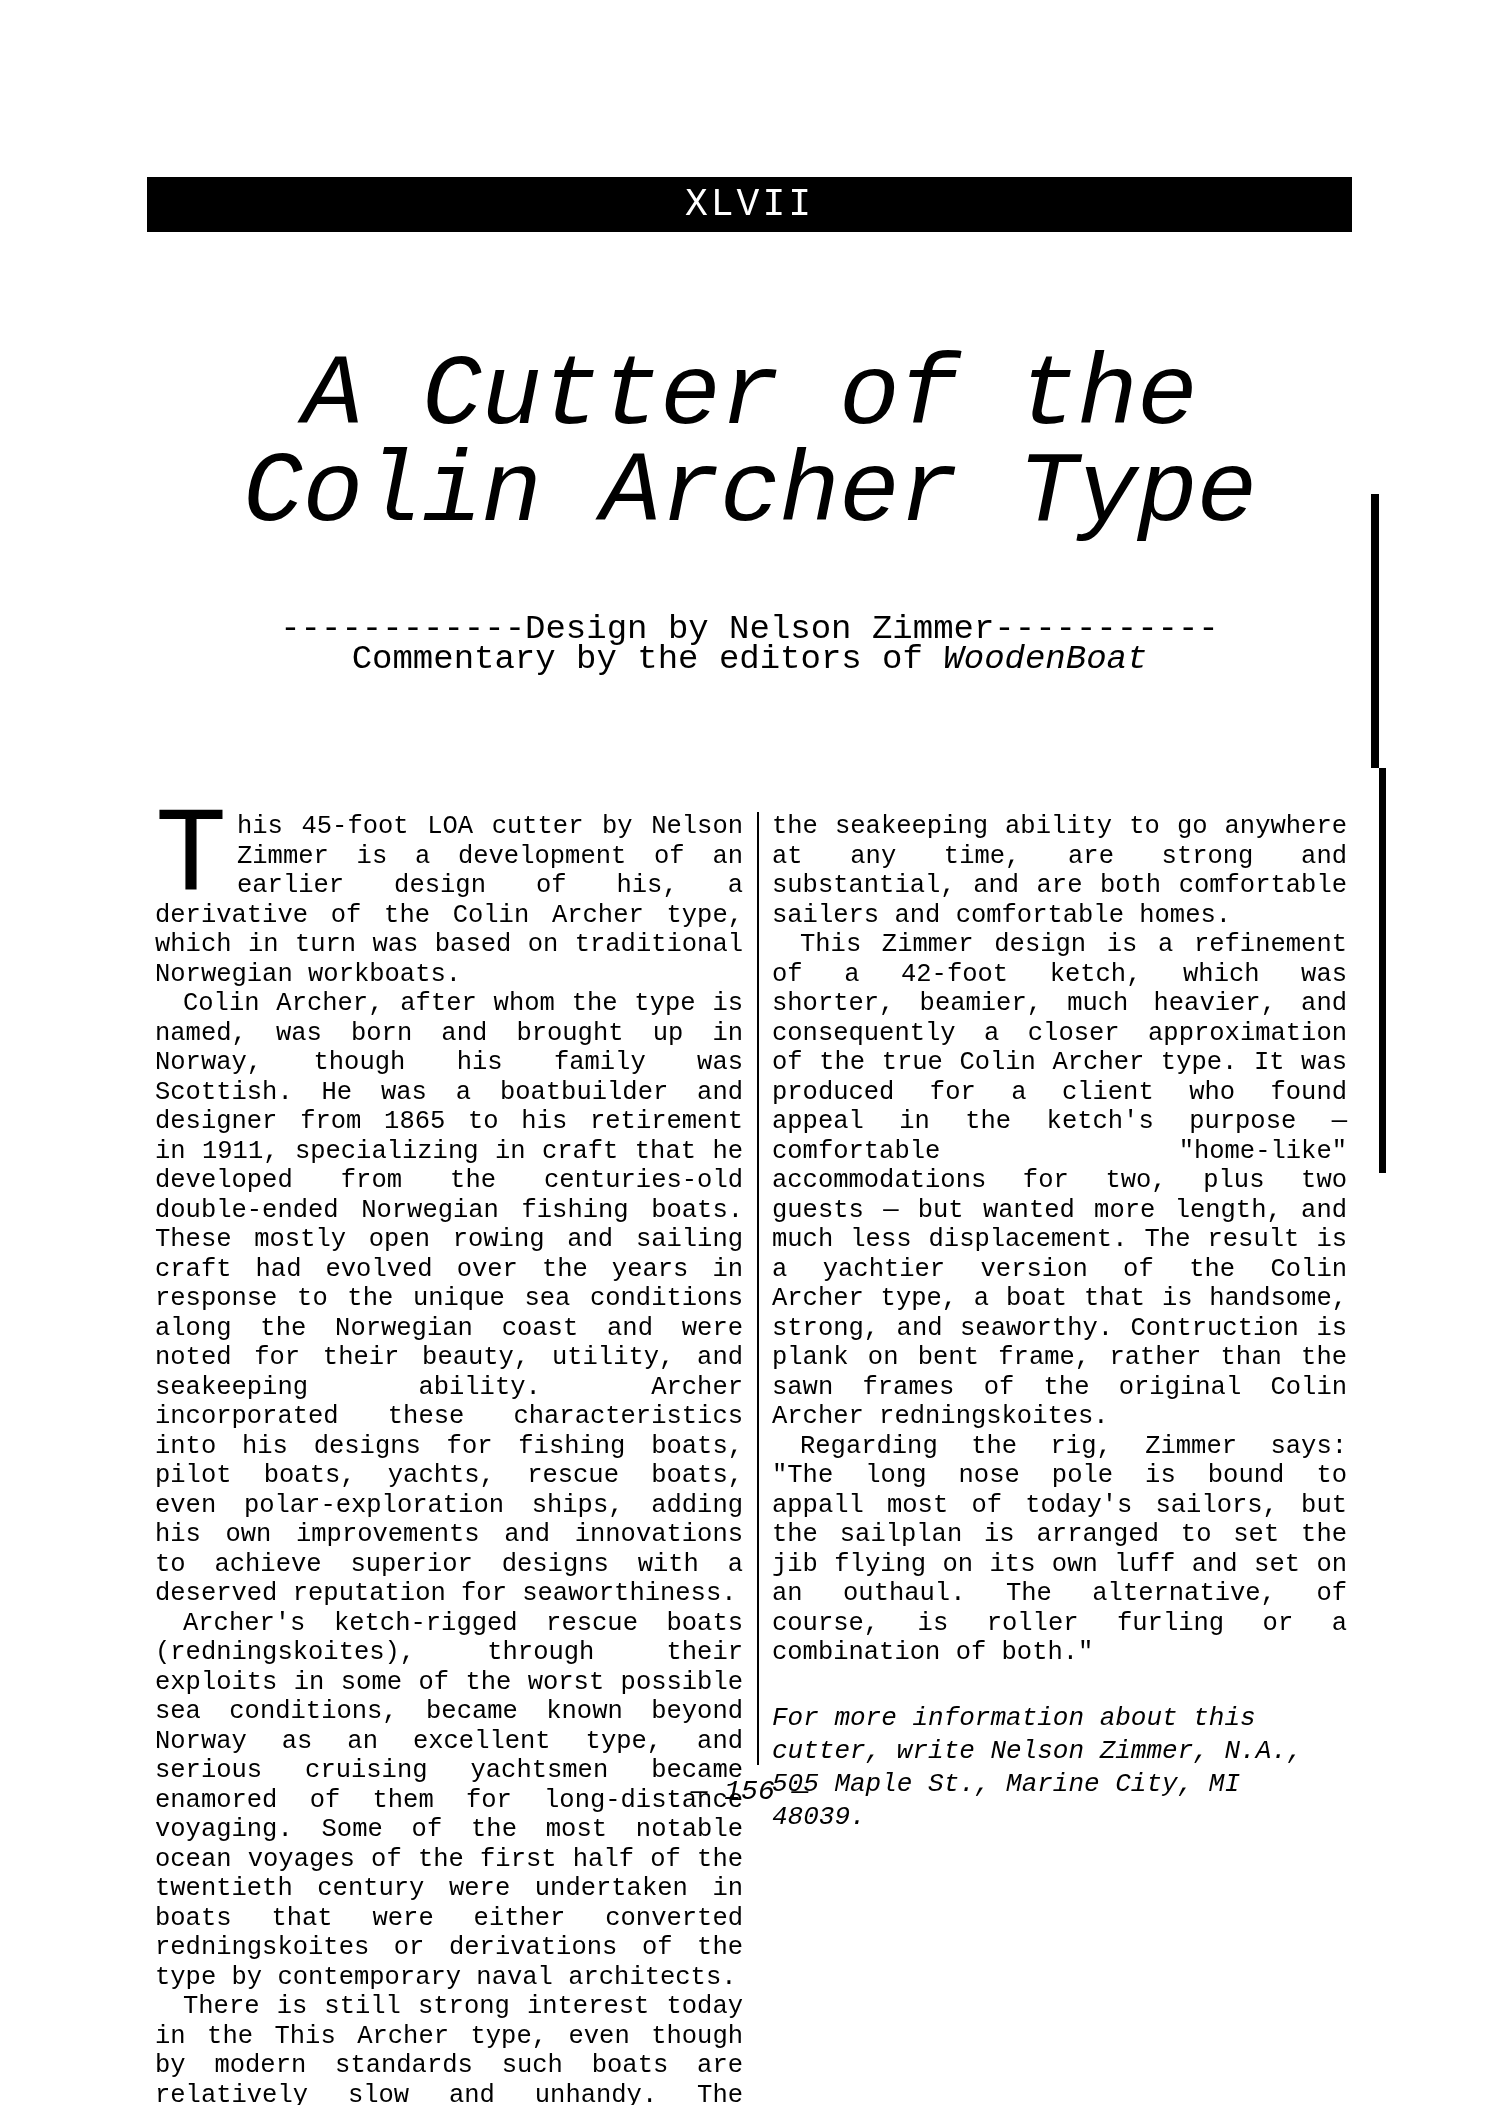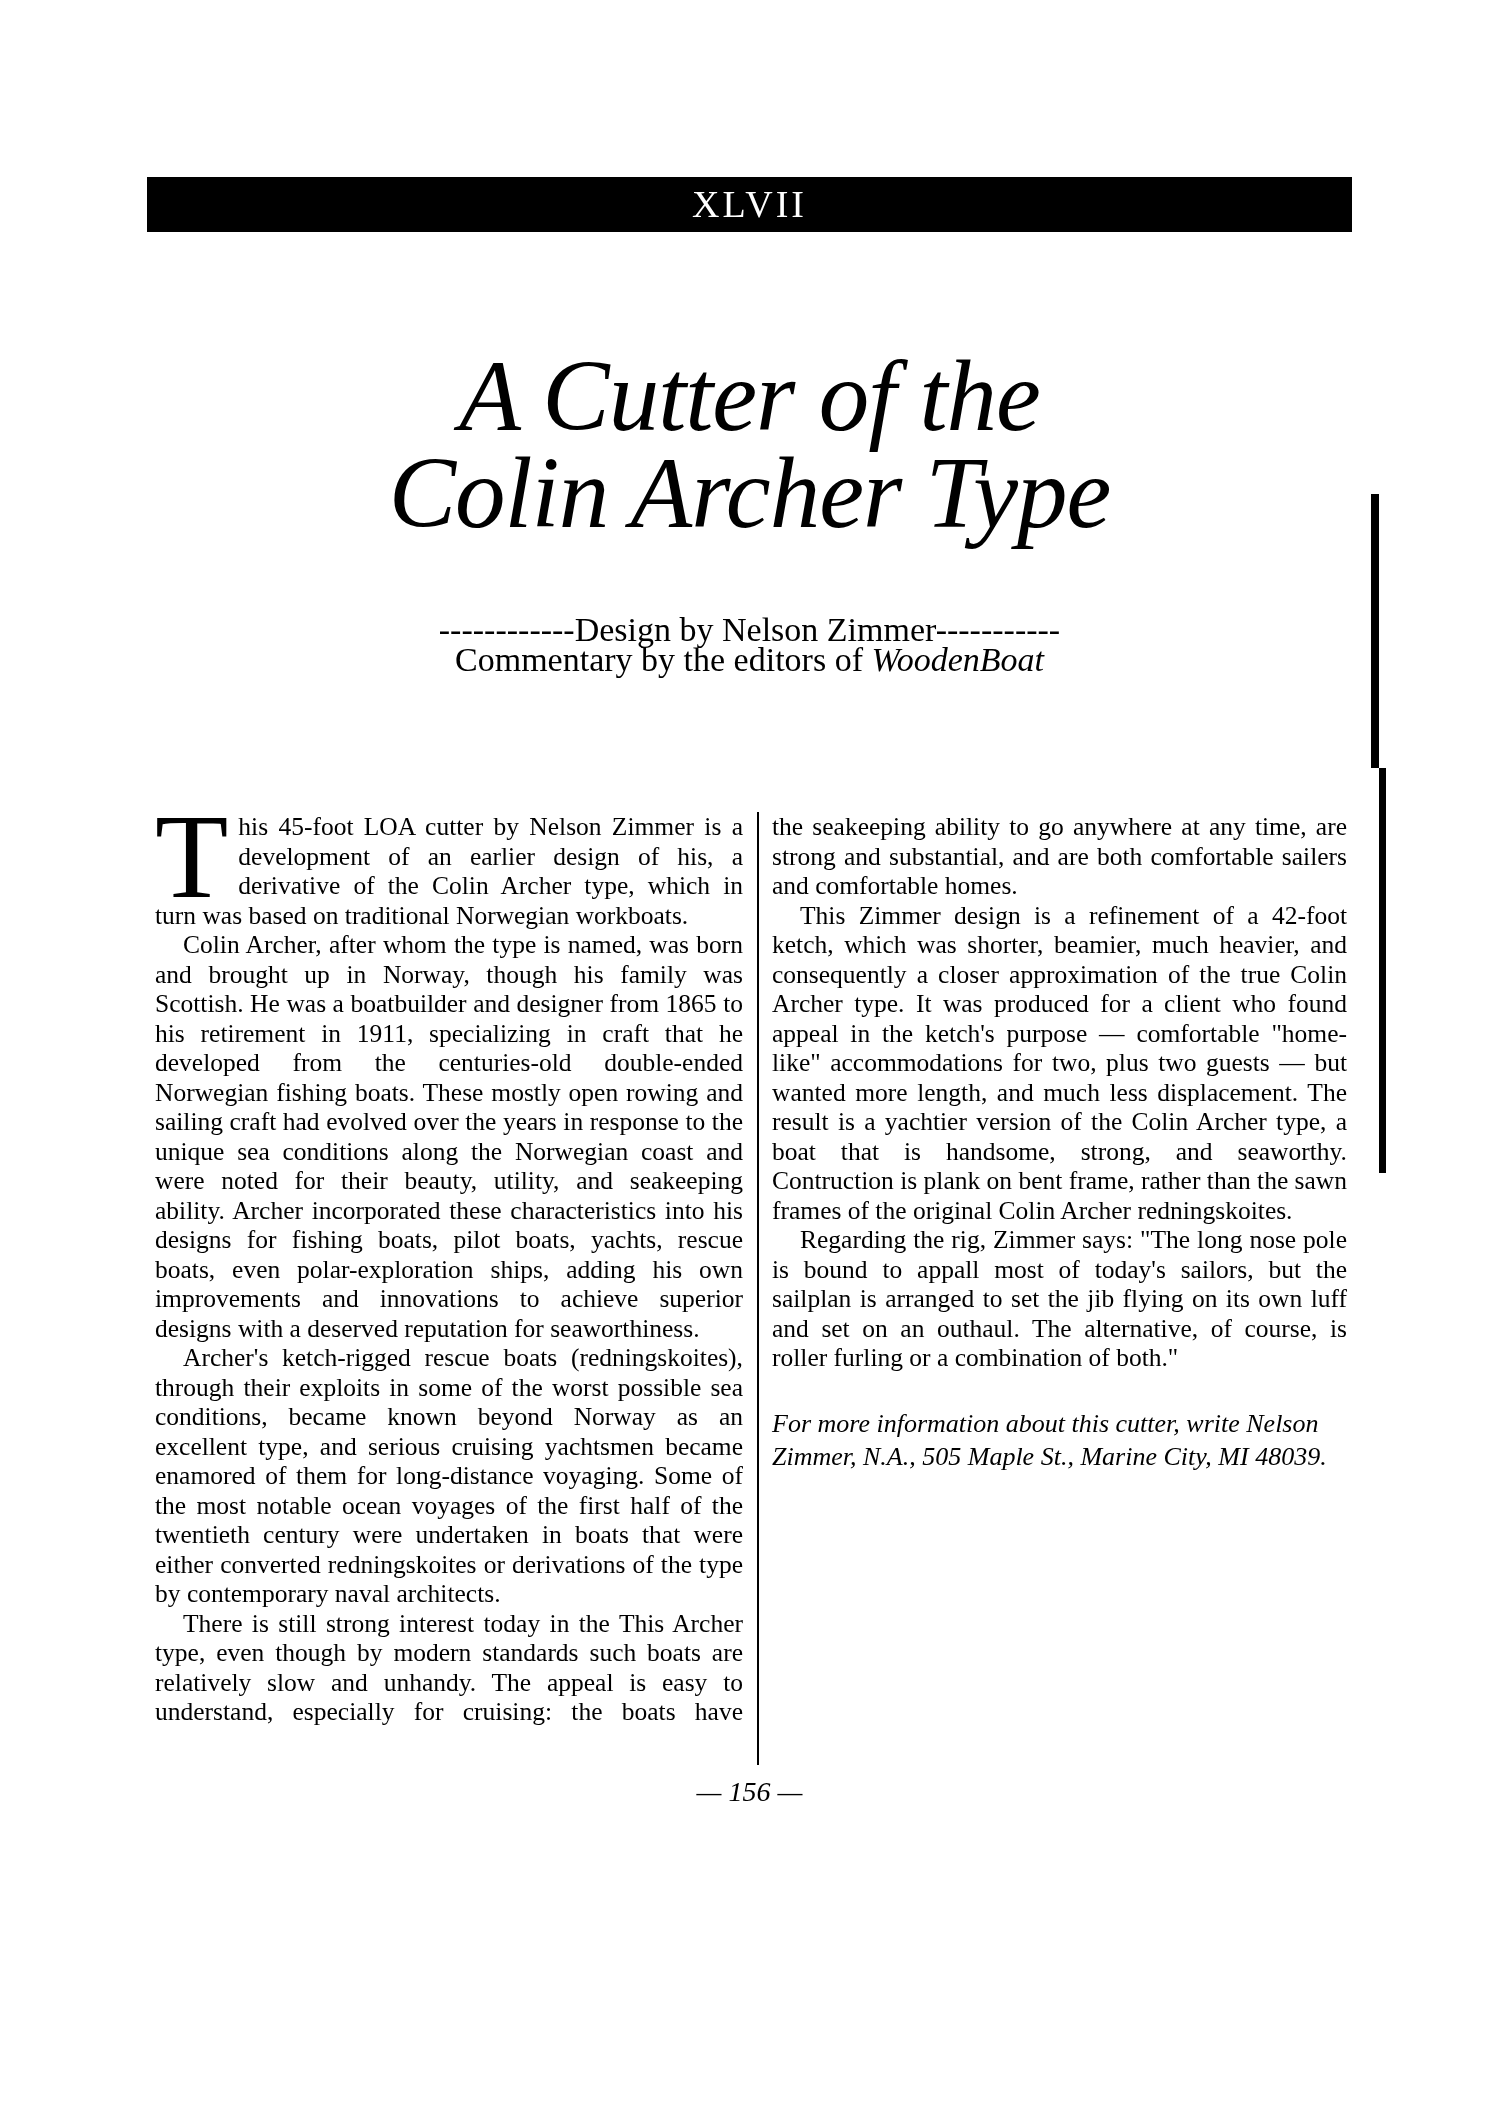--- a/index.html
+++ b/index.html
@@ -5,21 +5,21 @@
   html, body {
     margin: 0;
     padding: 0;
     background: #ffffff;
   }
   .page {
     position: relative;
     width: 1488px;
     height: 2105px;
     background: #ffffff;
-    font-family: Liberation Serif, serif;
+    font-family: Liberation Mono, monospace;
     color: #000000;
     overflow: hidden;
   }
   .chapter-bar {
     position: absolute;
     left: 147px;
     top: 177px;
     width: 1205px;
     height: 55px;
     background: #000000;

